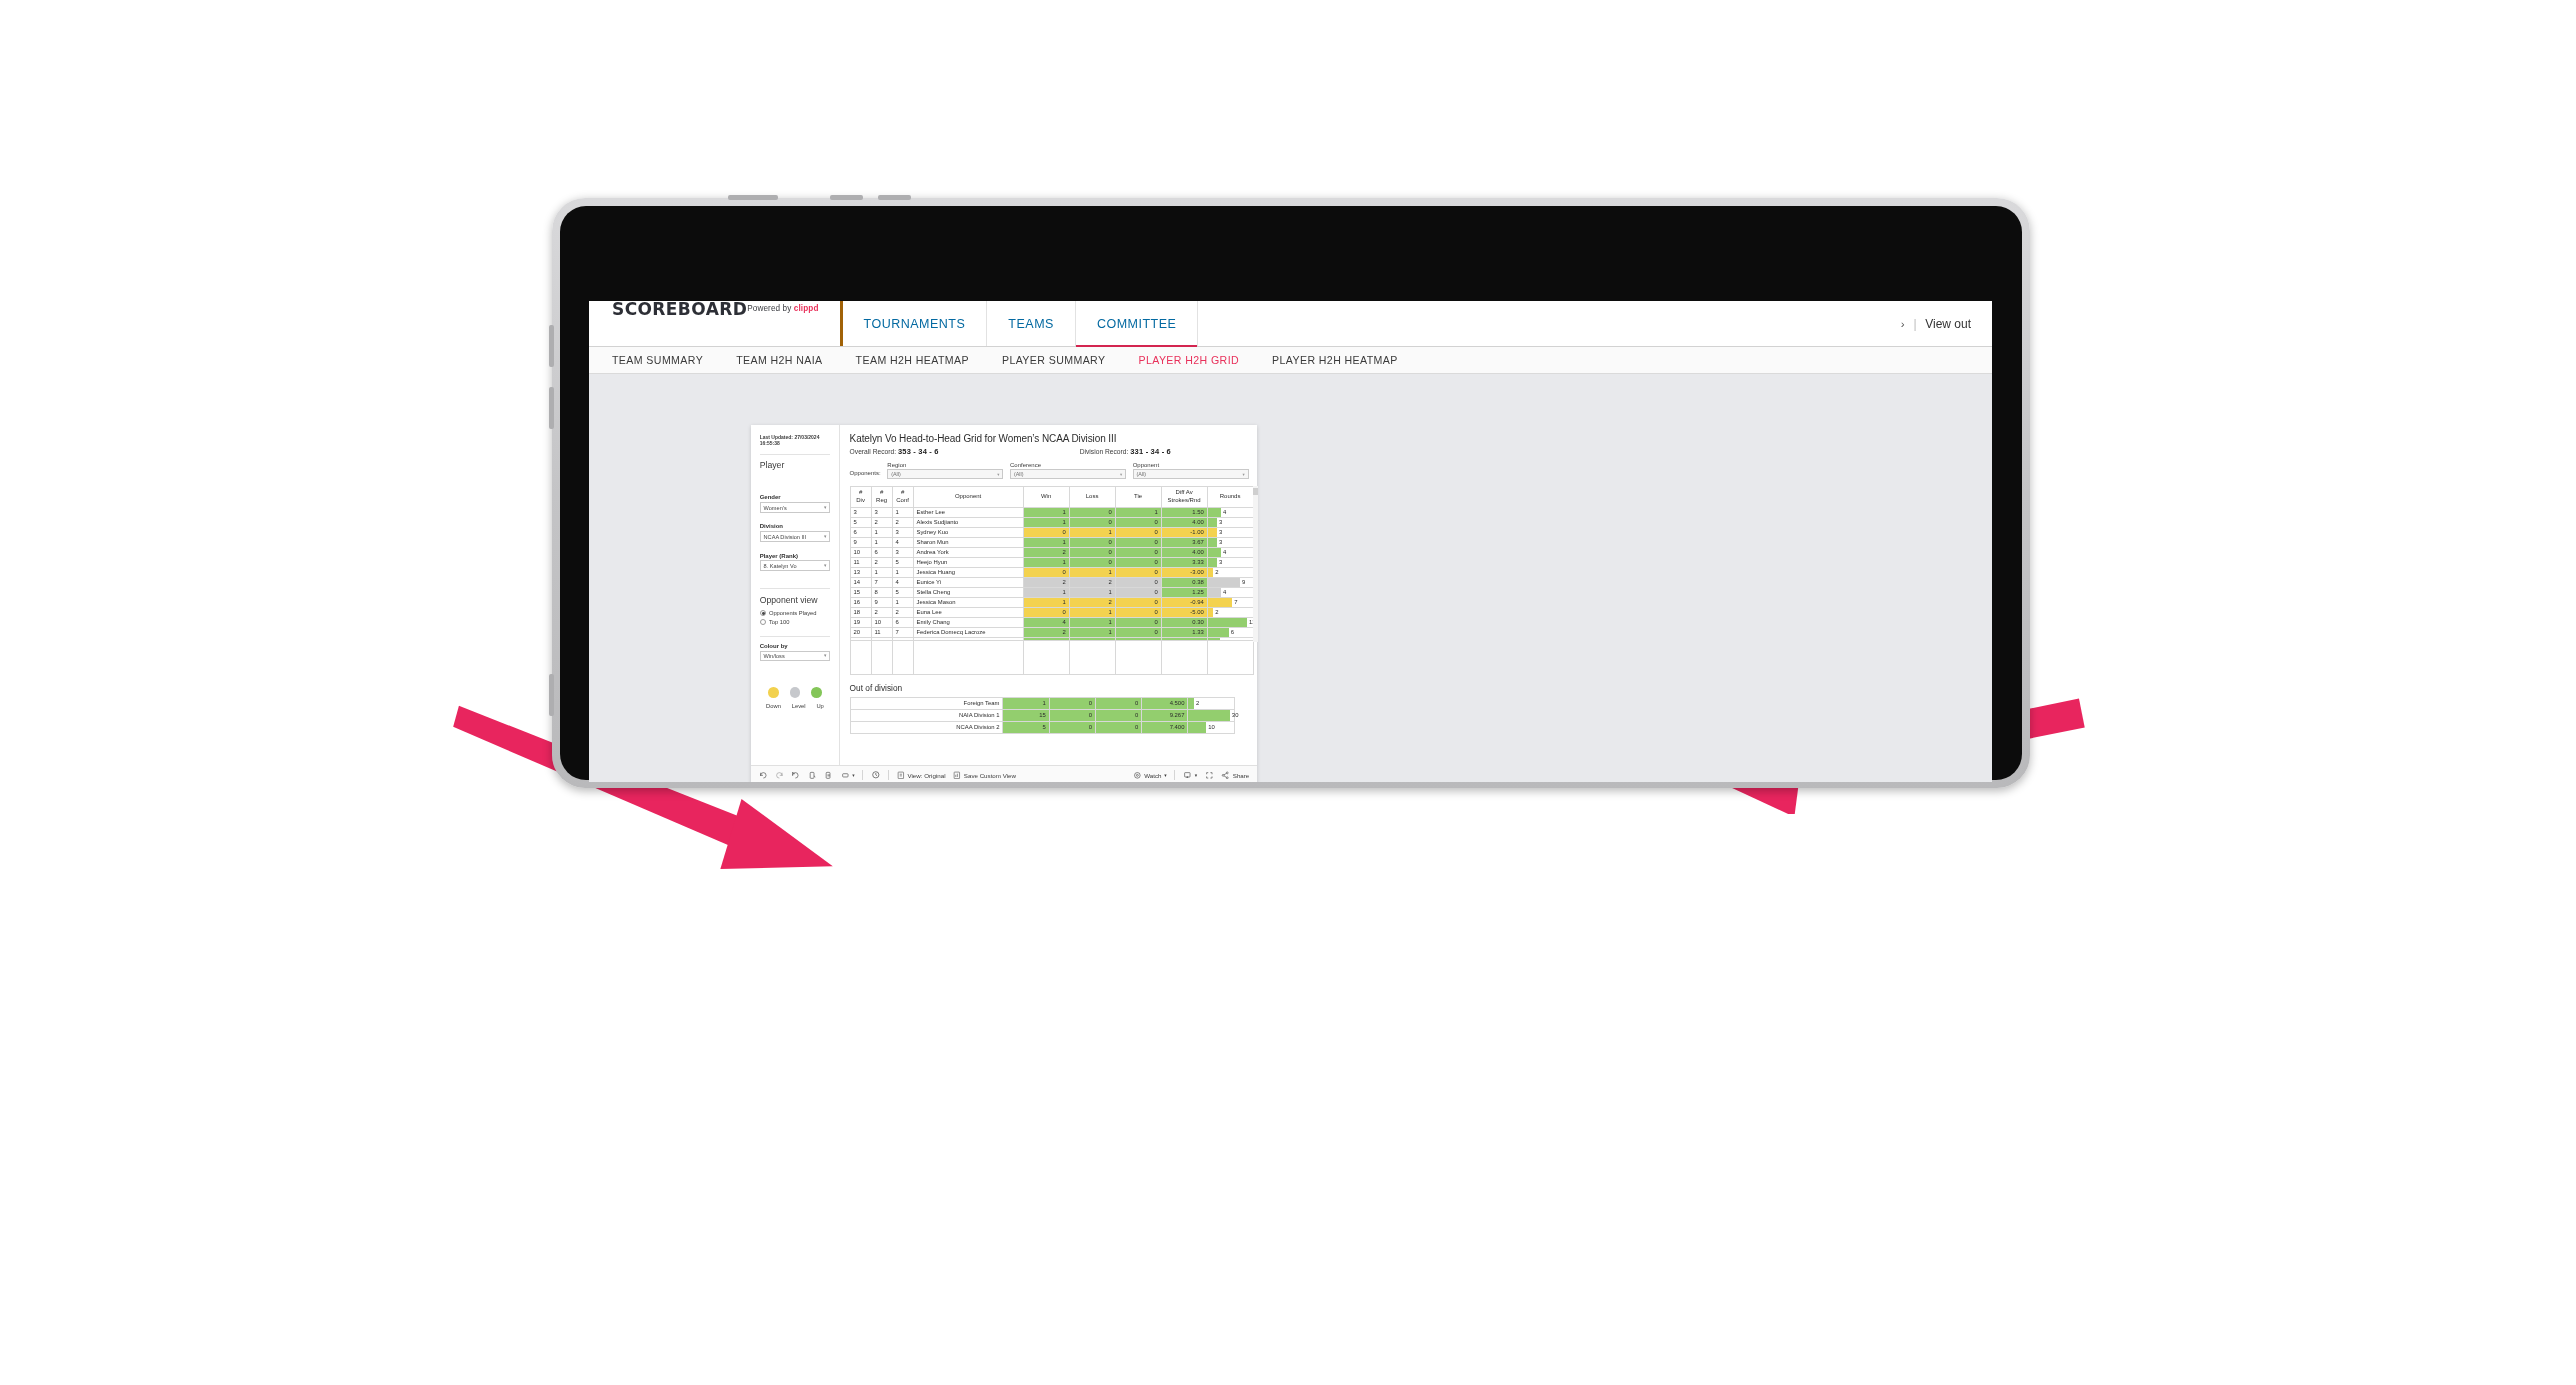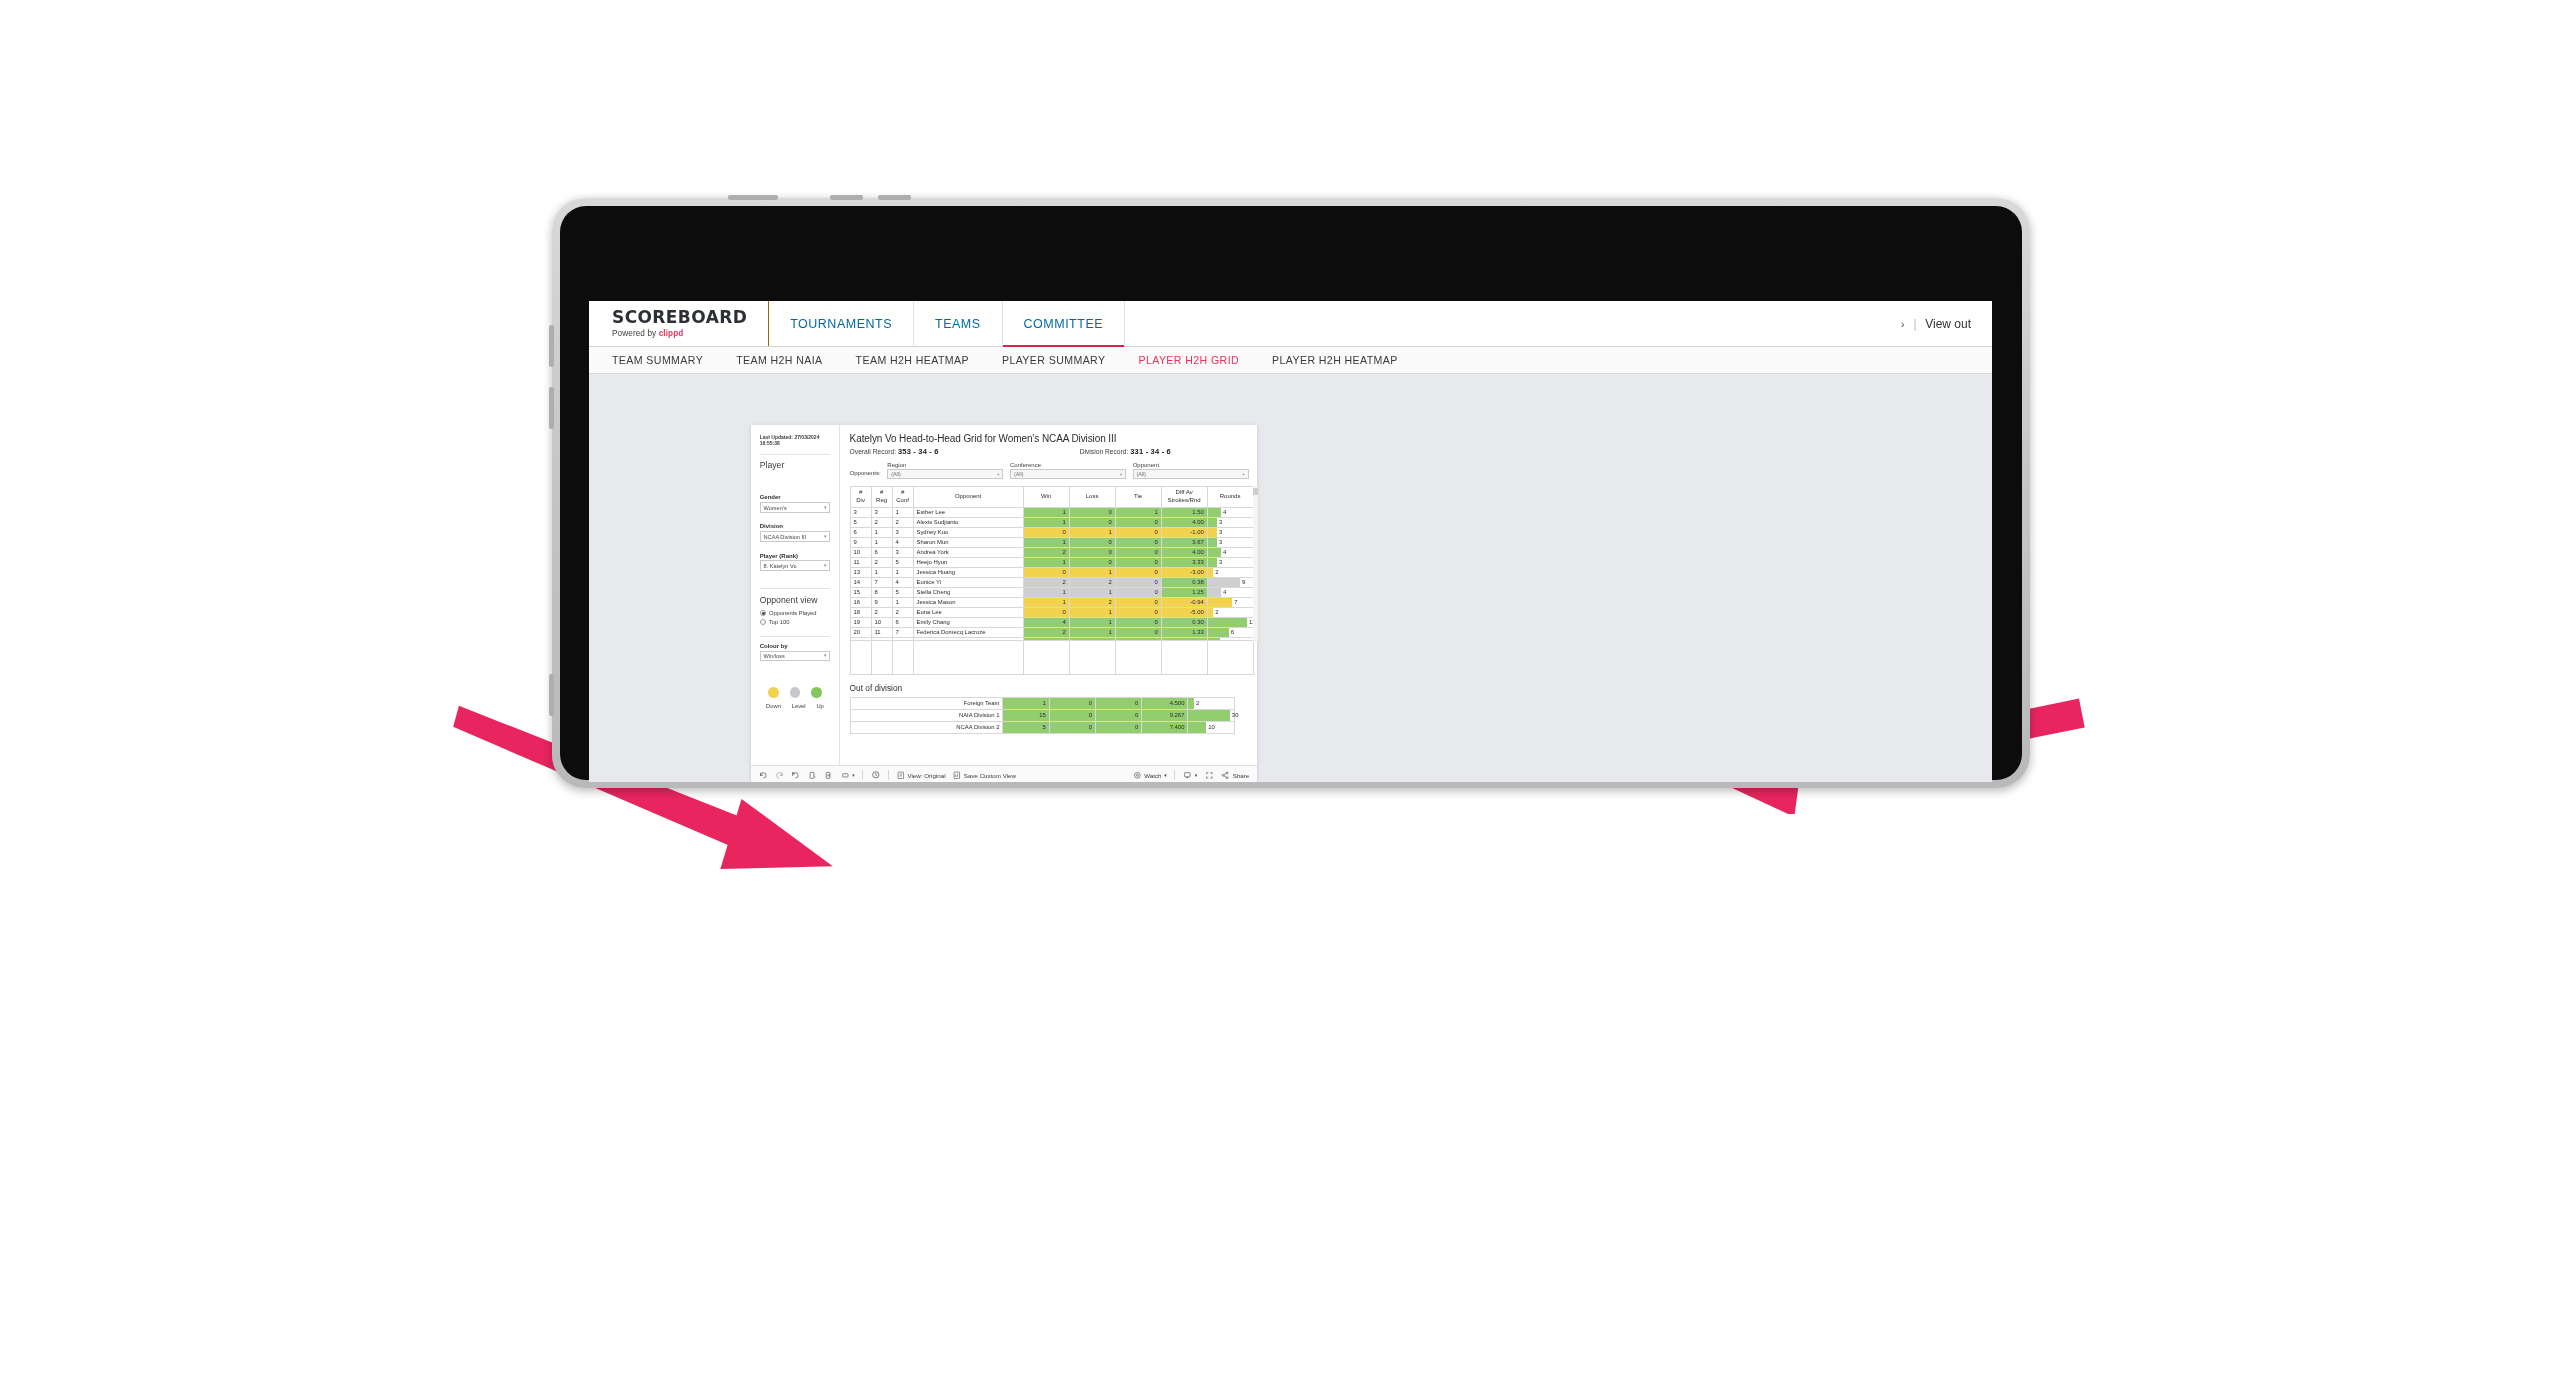--- a/index.html
+++ b/index.html
@@ -51,23 +51,23 @@
   .frame-btn { position: absolute; background: #aeaeb0; border-radius: 1.9px; }
 
   
   .topbar {
     height: 46px; background: #fff;
     display: flex; align-items: stretch;
     border-bottom: 1px solid #d2d2d2;
     position: relative;
   }
   .logo-wrap {
-    display:flex; flex-direction: column; justify-content:center;
+    display:flex; flex-direction: row; justify-content:center;
     padding: 0 21px 0 23px; min-width: 164px;
-    border-right: 1px solid #a16207;
+    border-right: 3px solid #a16207;
   }
   .logo-main {
     font-family: "DejaVu Sans", sans-serif;
     font-weight: 700; font-size: 17px; letter-spacing: 0.4px;
     color: #2d2f36; line-height: 1;
   }
   .logo-sub {
     font-size: 8.2px; color:#3a3b40; margin-top: 2.9px; letter-spacing:0.1px;
   }
   .logo-sub .brand { color:#e8305a; font-weight:700; }

